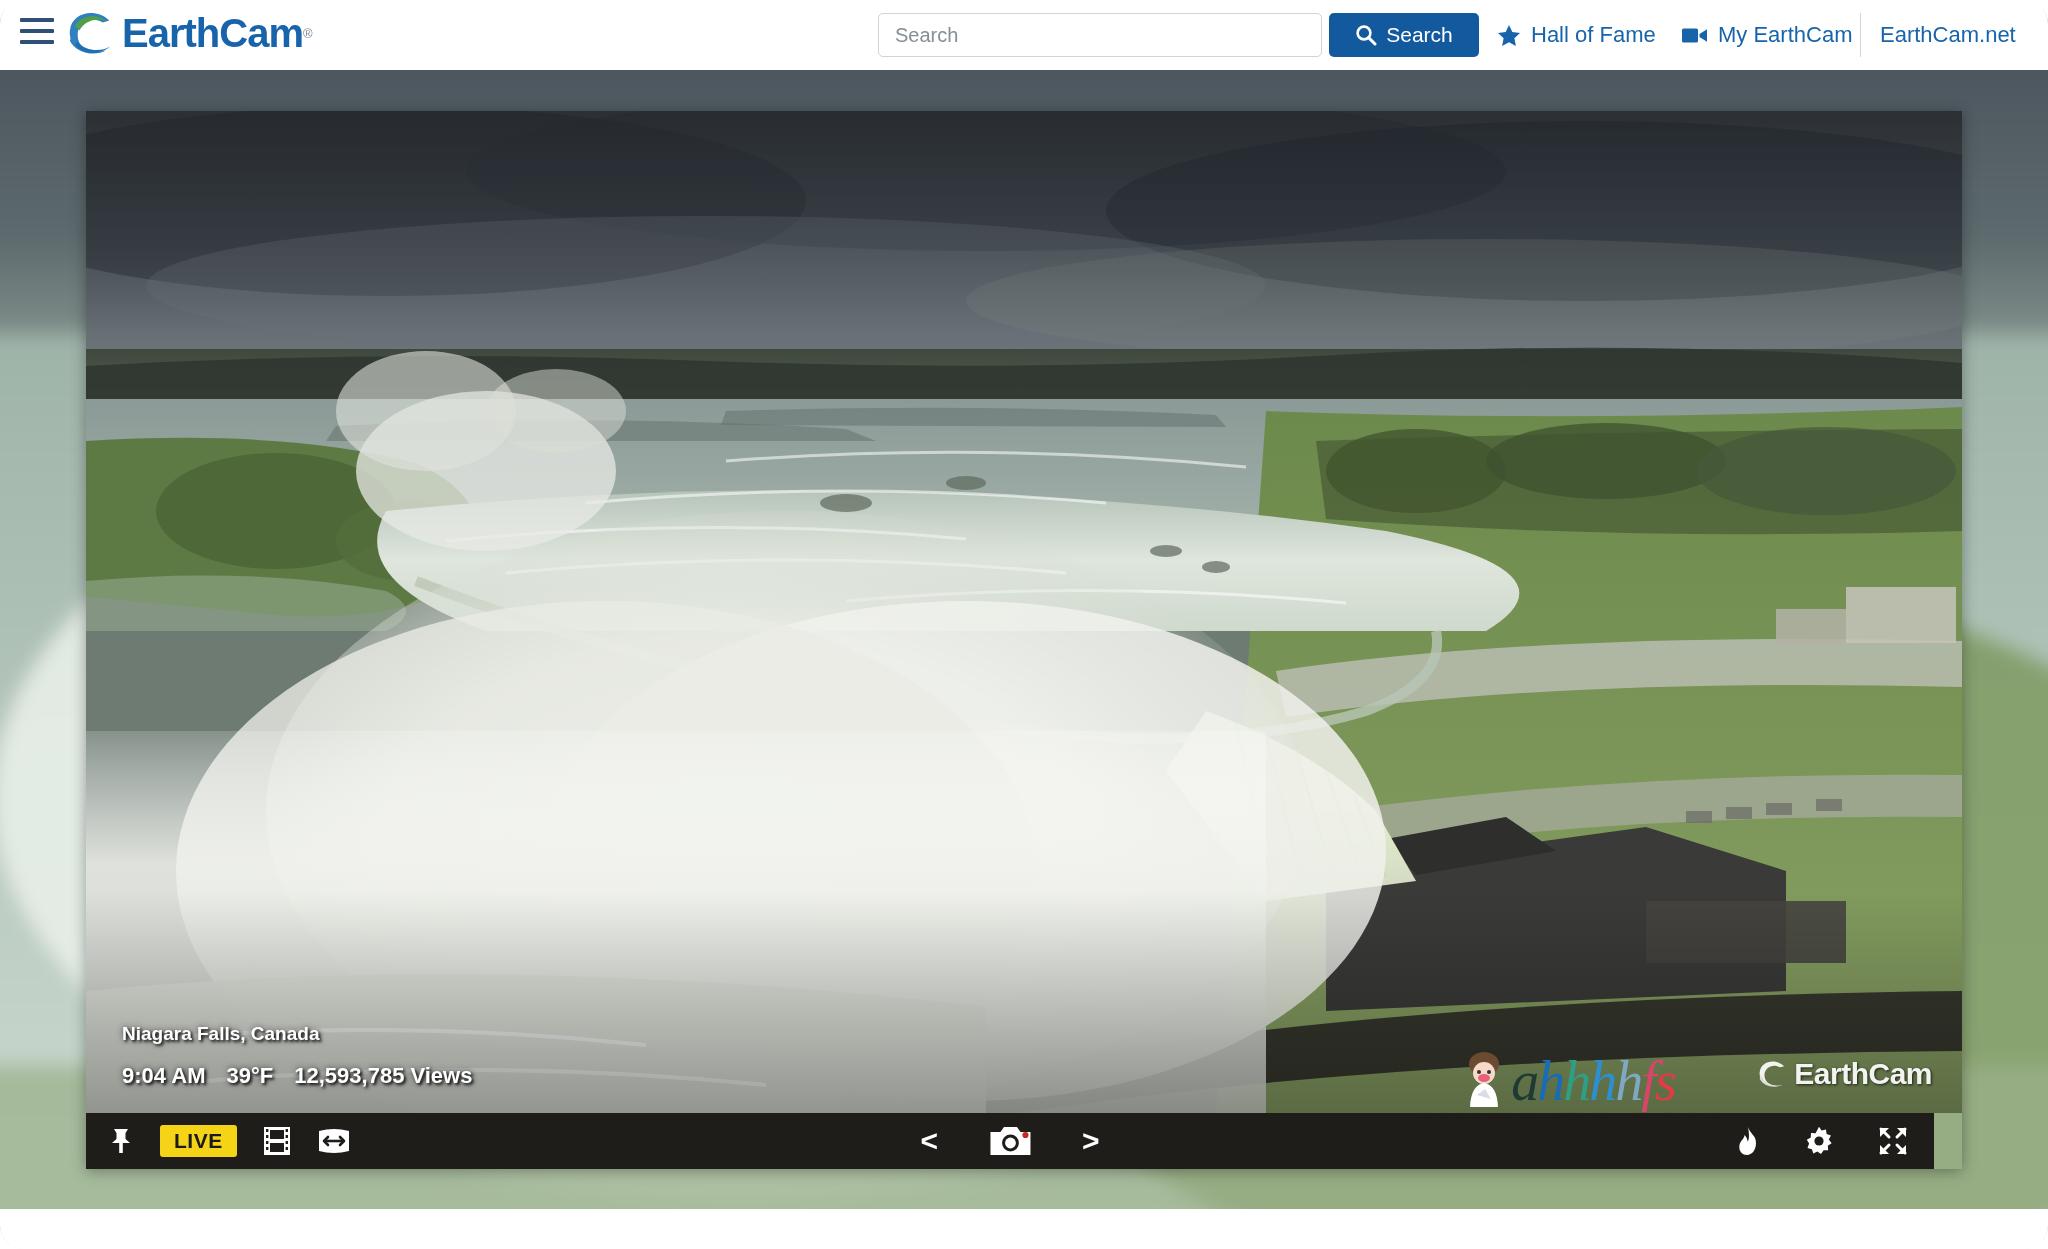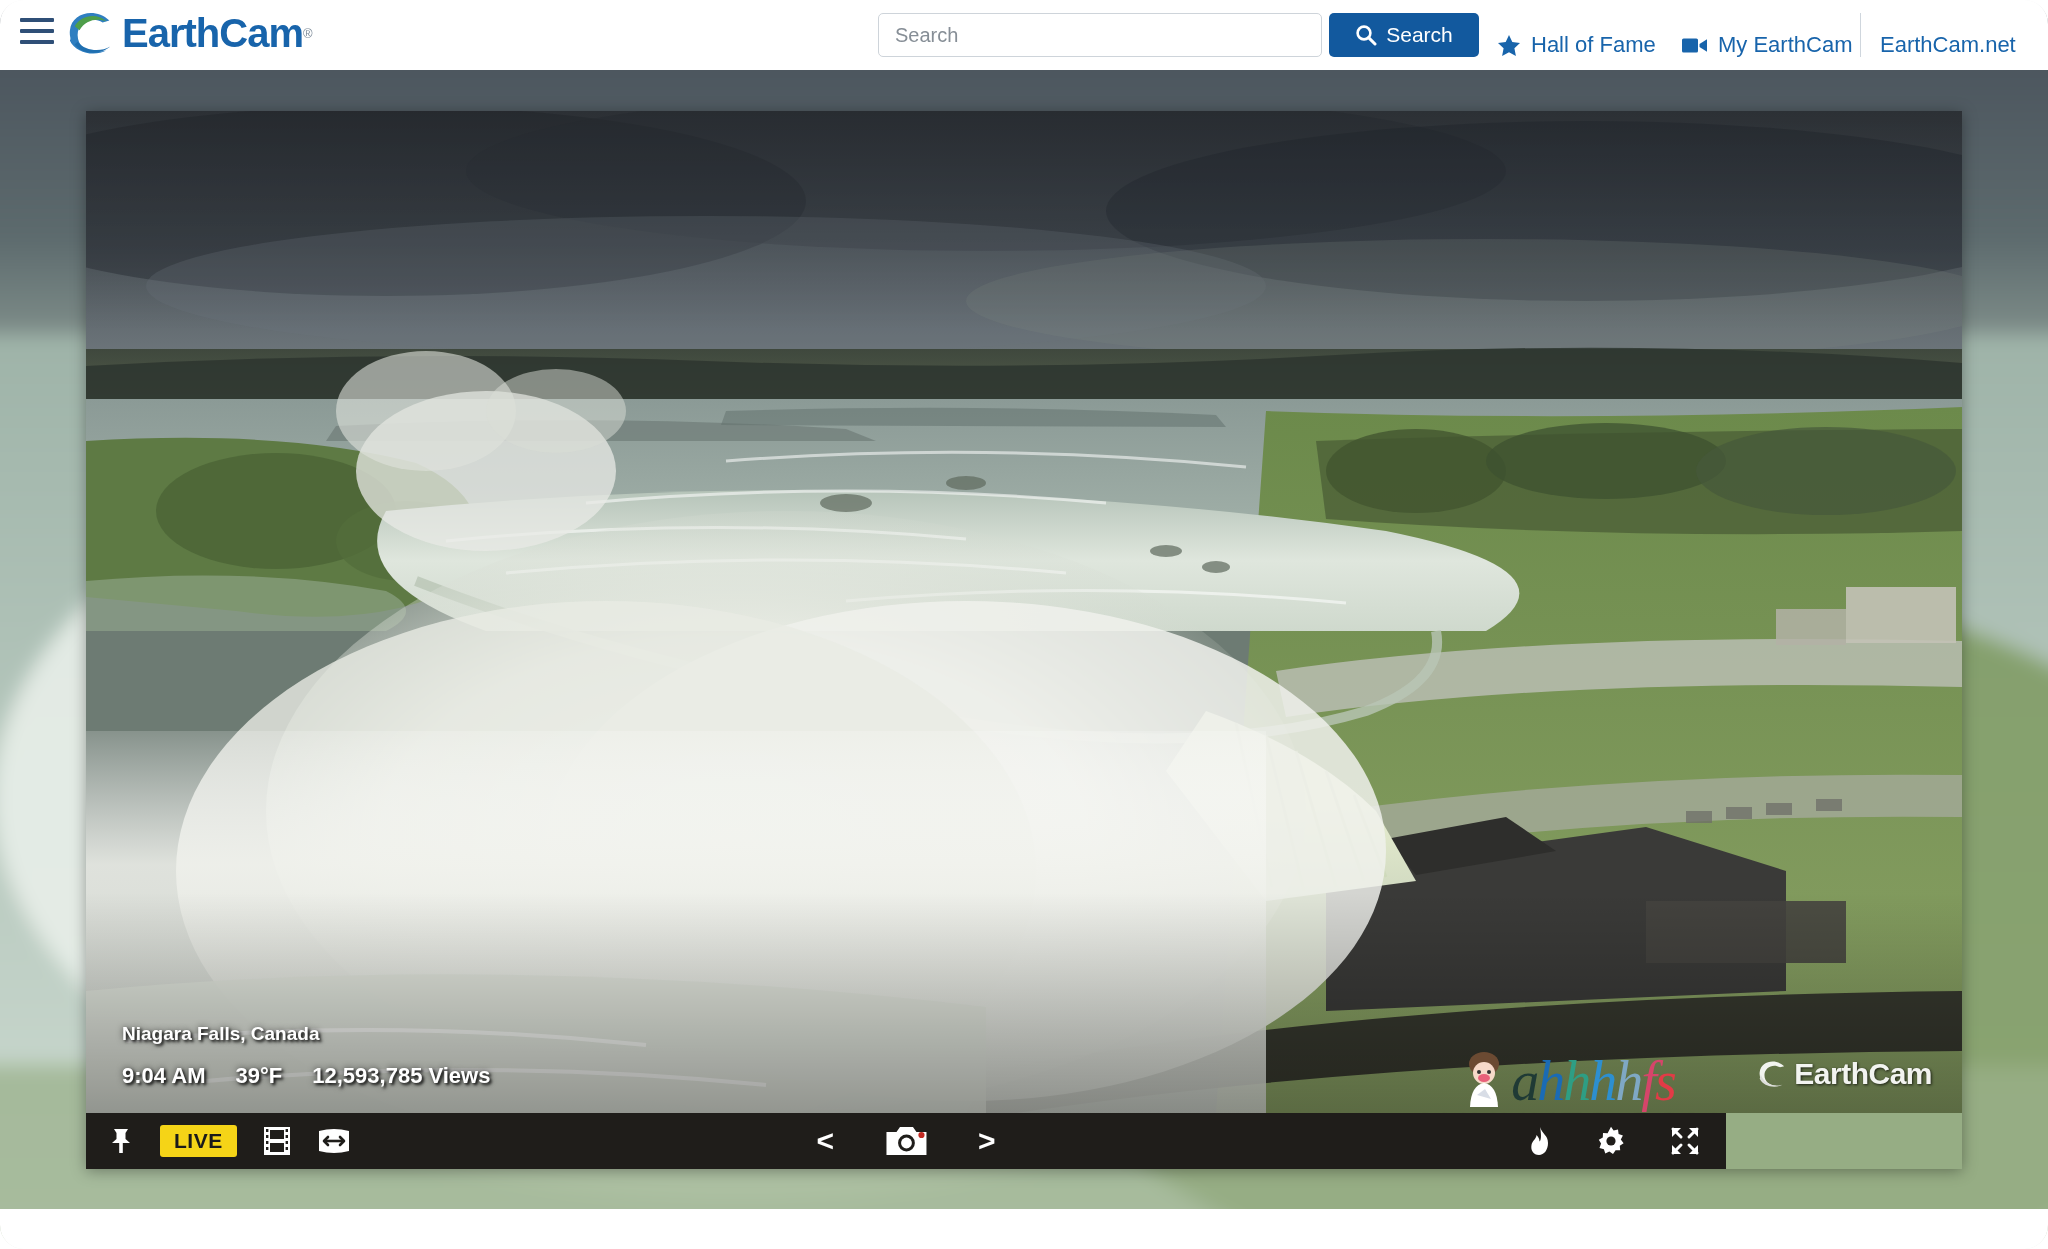--- a/index.html
+++ b/index.html
@@ -75,21 +75,21 @@
     position: absolute; left: 1329px; top: 13px;
     width: 150px; height: 44px;
     background: #12599e; border: none; border-radius: 5px;
     color: #fff; font-size: 21px; font-weight: 500;
     font-family: "Liberation Sans", sans-serif;
     display: flex; align-items: center; justify-content: center;
     gap: 9px; cursor: pointer;
   }
 
   .navlink {
-    position: absolute; top: 24px; height: 42px;
+    position: absolute; top: 14px; height: 42px;
     display: flex; align-items: center; gap: 10px;
     color: #1864ab; font-size: 22px; cursor: pointer;
     font-family: "Liberation Sans", sans-serif;
   }
   #nav-hof  { left: 1497px; }
   #nav-mec  { left: 1682px; }
   #nav-net  { left: 1880px; }
   #nav-divider {
     position: absolute; left: 1860px; top: 13px;
     width: 1px; height: 44px; background: #cfd6dd;
@@ -115,21 +115,21 @@
   #caption {
     position: absolute; left: 36px; bottom: 24px;
     z-index: 12;
     color: #ffffff;
     text-shadow: 2px 2px 3px rgba(0,0,0,.85), 0 0 6px rgba(0,0,0,.6);
     font-family: "Liberation Sans", sans-serif;
   }
   #cap-title { font-size: 31px; font-weight: bold; letter-spacing: .2px; }
   #cap-loc   { font-size: 19px; font-weight: bold; margin-top: 9px; }
   #cap-meta  { font-size: 22px; font-weight: bold; margin-top: 18px;
-               display: flex; gap: 30px; }
+               display: flex; gap: 21px; }
 
   
   #vid-watermark {
     position: absolute; right: 30px; bottom: 22px; z-index: 12;
     display: flex; align-items: center; gap: 3px;
     opacity: .92;
   }
   #vid-watermark .wm-text {
     font-size: 30px; font-weight: bold; color: #ffffff;
     text-shadow: 1px 1px 3px rgba(0,0,0,.8);
@@ -157,21 +157,21 @@
   #ahhh-dotcom {
     font-size: 40px; font-weight: normal; color: #d8dcd6;
     letter-spacing: 1px; margin-top: -4px;
     text-shadow: 0 1px 2px rgba(0,0,0,.25);
     font-family: "Liberation Sans", sans-serif;
   }
 
   
   #controls {
     position: absolute; left: 0; bottom: 0;
-    width: 1640px; height: 56px;
+    width: 1848px; height: 56px;
     background: #1f1d1a;
     display: flex; align-items: center;
     z-index: 20;
   }
   .ctrl {
     display: flex; align-items: center; justify-content: center;
     cursor: pointer; color: #ffffff;
   }
   #ctrl-left  { position: absolute; left: 22px; display: flex; align-items: center; gap: 26px; }
   #ctrl-mid   { position: absolute; left: 50%; transform: translateX(-50%);

